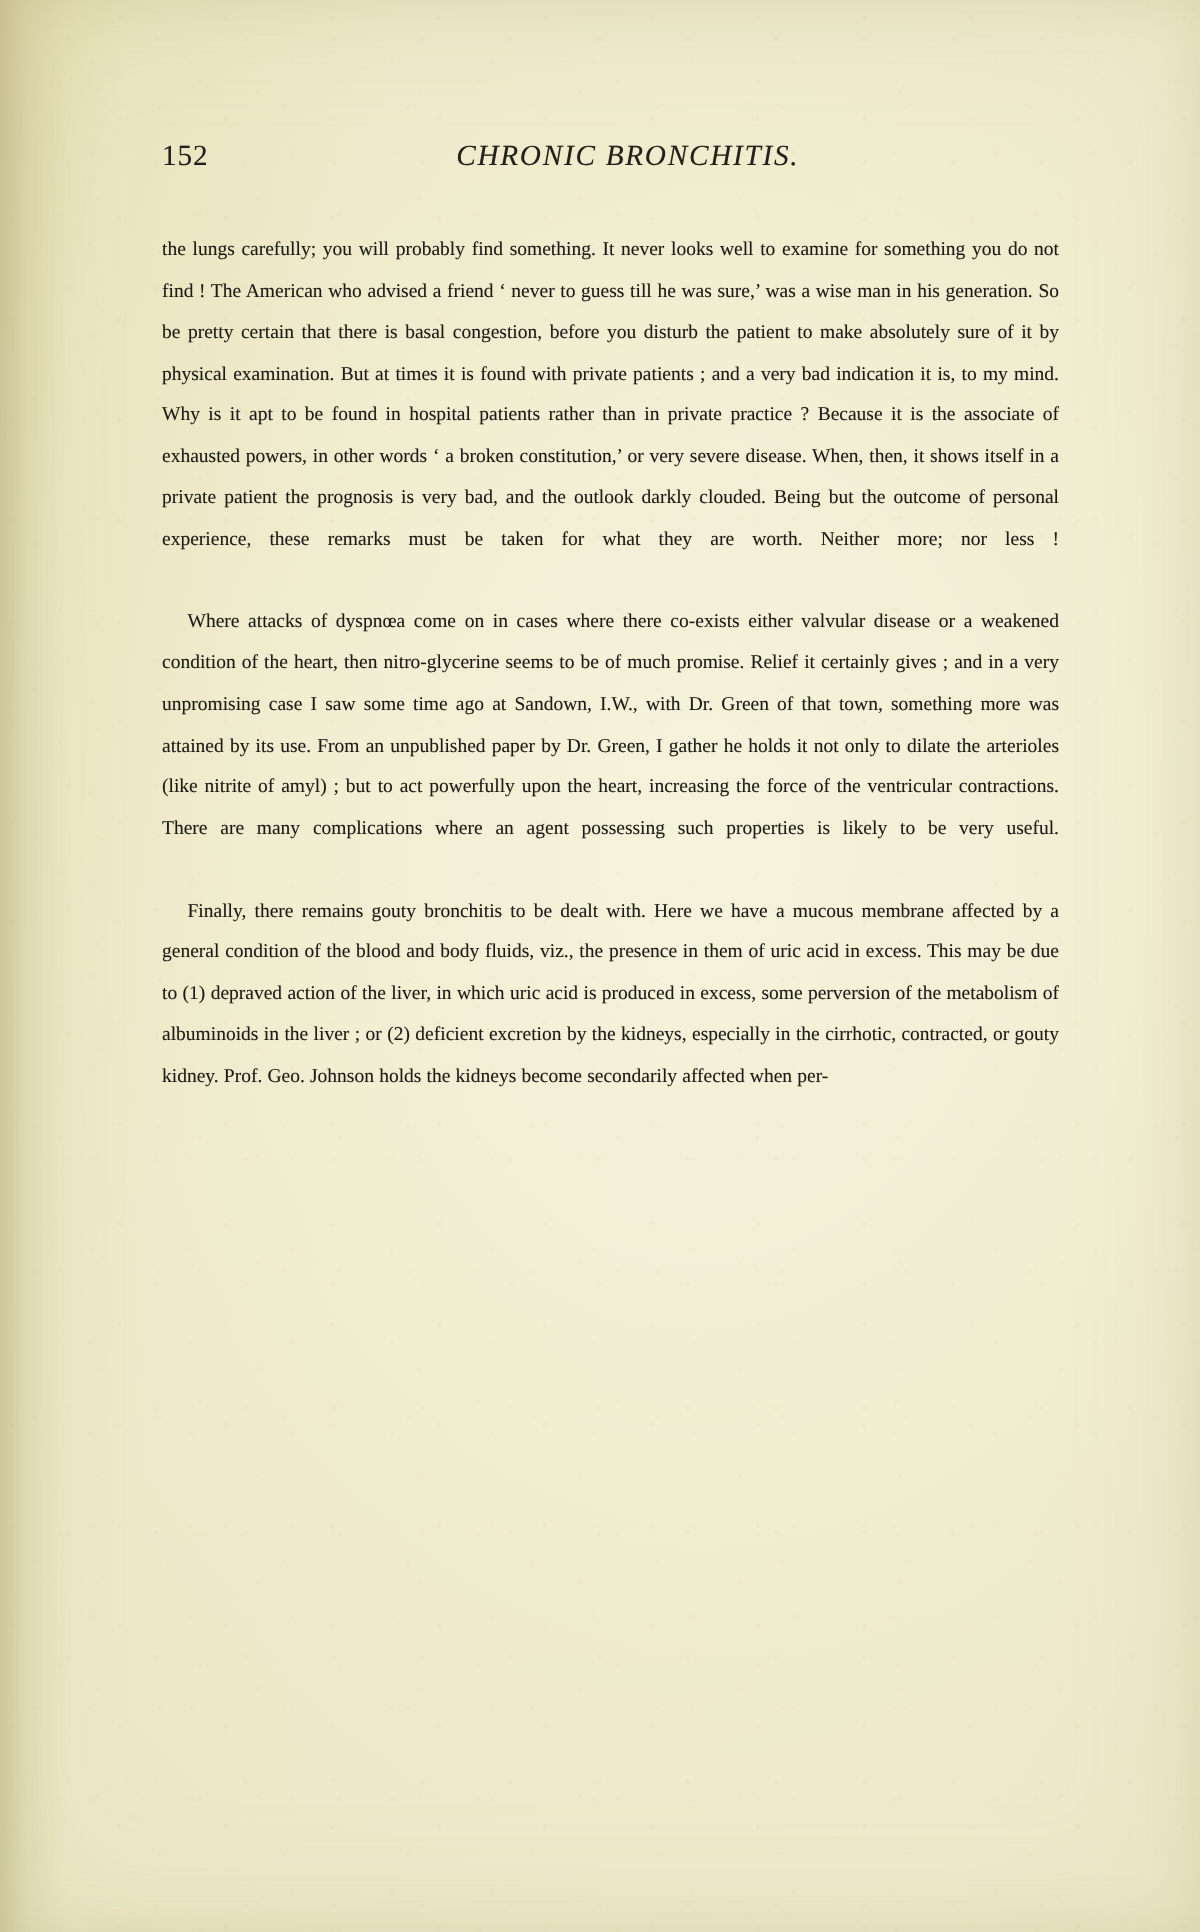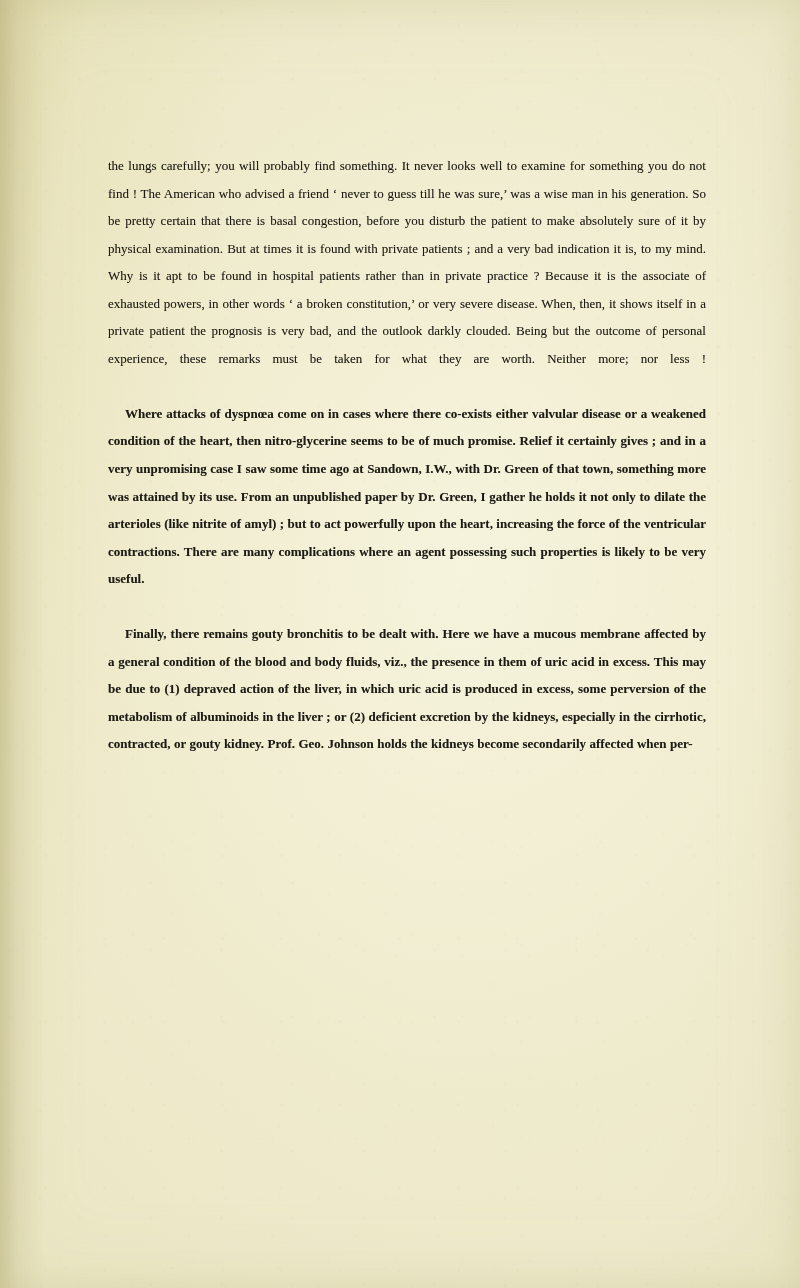--- a/index.html
+++ b/index.html
@@ -113,21 +113,20 @@
     color: #1d1b15;
     text-align: justify;
     text-justify: inter-word;
     word-spacing: 0.2px;
     -webkit-hyphens: none;
     hyphens: none;
     text-indent: 0;
   }
   p.para.indent {
     text-indent: 17px;
-    font-weight: bold;
   }
   
   p.para::after {
     content: "";
     display: inline-block;
     width: 100%;
   }
   p.para.flush::after {
     content: none;
   }
@@ -150,20 +149,24 @@
 </head>
 <body>
 
 <div id="page">
   <div id="paper-tone"></div>
   <div id="paper-grain"></div>
   <div id="gutter-shadow"></div>
 
   <div id="content">
 
+    <div class="running-head">
+      <div class="folio">152</div>
+      <div class="head-title">CHRONIC BRONCHITIS.</div>
+    </div>
 
     <div class="textblock">
       <p class="para">the lungs carefully; you will probably find something. It never looks well to examine for something you do not find ! The American who advised a friend ‘ never to guess till he was sure,’ was a wise man in his generation. So be pretty certain that there is basal congestion, before you disturb the patient to make absolutely sure of it by physical examination. But at times it is found with private patients ; and a very bad indication it is, to my mind. Why is it apt to be found in hospital patients rather than in private practice ? Because it is the associate of exhausted powers, in other words ‘ a broken constitution,’ or very severe disease. When, then, it shows itself in a private patient the prognosis is very bad, and the outlook darkly clouded. Being but the outcome of personal experience, these remarks must be taken for what they are worth. Neither more; nor less !</p>
       <p class="para indent">Where attacks of dyspnœa come on in cases where there co-exists either valvular disease or a weakened condition of the heart, then nitro-glycerine seems to be of much promise. Relief it certainly gives ; and in a very unpromising case I saw some time ago at Sandown, I.W., with Dr. Green of that town, something more was attained by its use. From an unpublished paper by Dr. Green, I gather he holds it not only to dilate the arterioles (like nitrite of amyl) ; but to act powerfully upon the heart, increasing the force of the ventricular contractions. There are many complications where an agent possessing such properties is likely to be very useful.</p>
       <p class="para indent flush">Finally, there remains gouty bronchitis to be dealt with. Here we have a mucous membrane affected by a general condition of the blood and body fluids, viz., the presence in them of uric acid in excess. This may be due to (1) depraved action of the liver, in which uric acid is produced in excess, some perversion of the metabolism of albuminoids in the liver ; or (2) deficient excretion by the kidneys, especially in the cirrhotic, contracted, or gouty kidney. Prof. Geo. Johnson holds the kidneys become secondarily affected when per-</p>
     </div>
 
   </div>
 
   <div id="vignette"></div>

